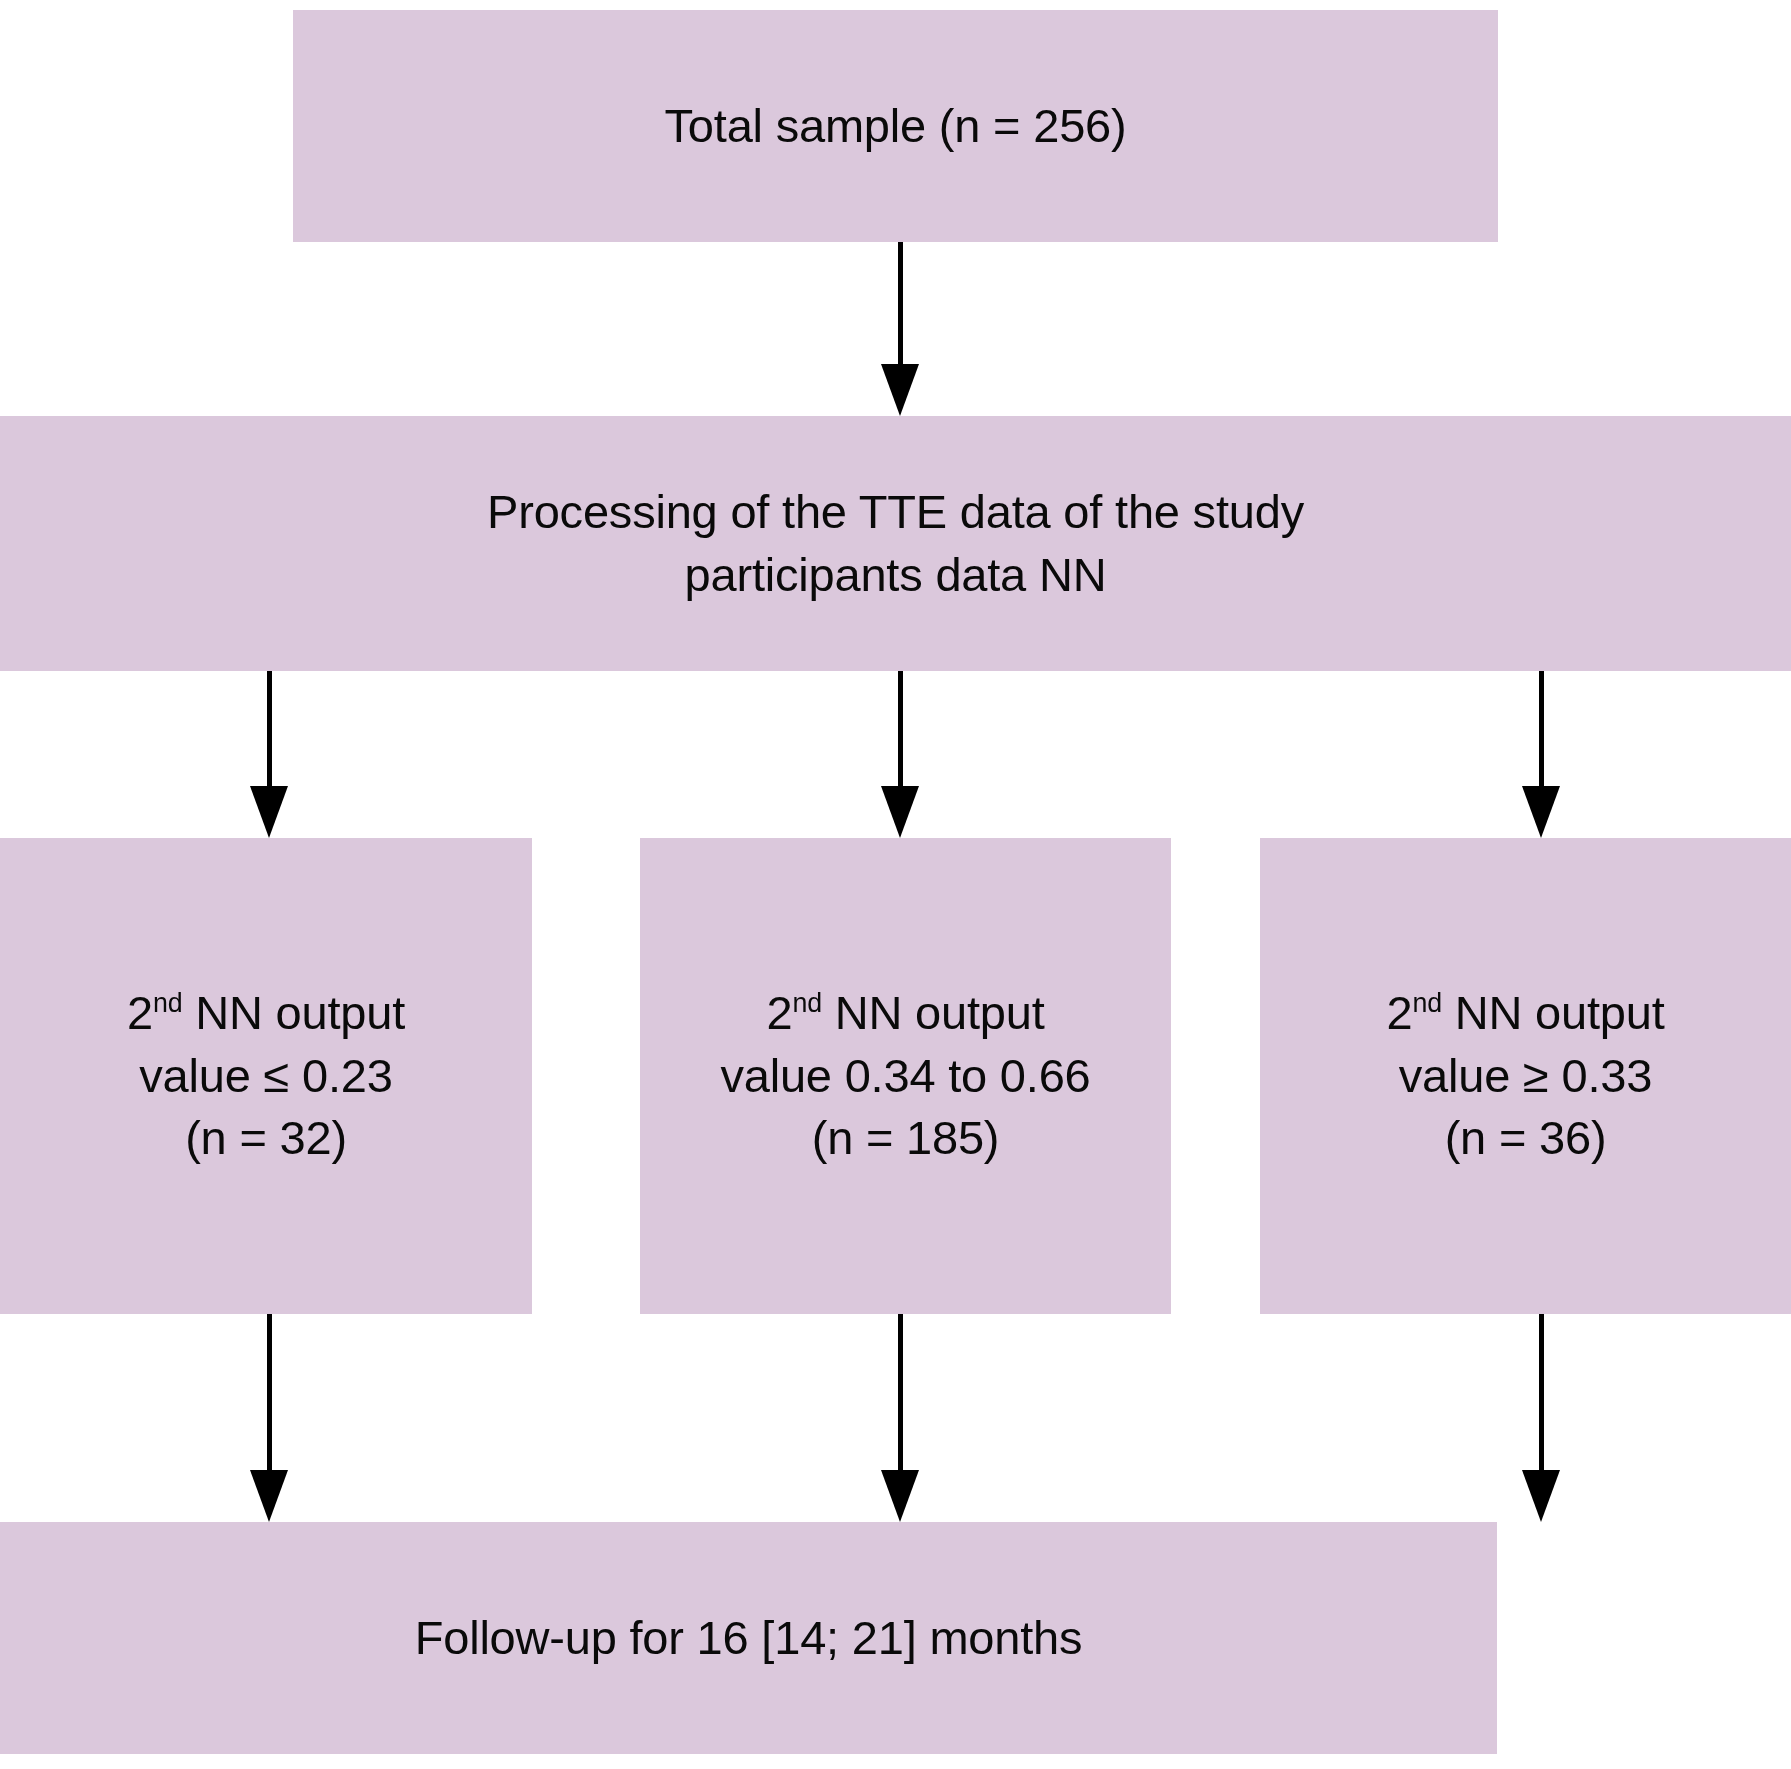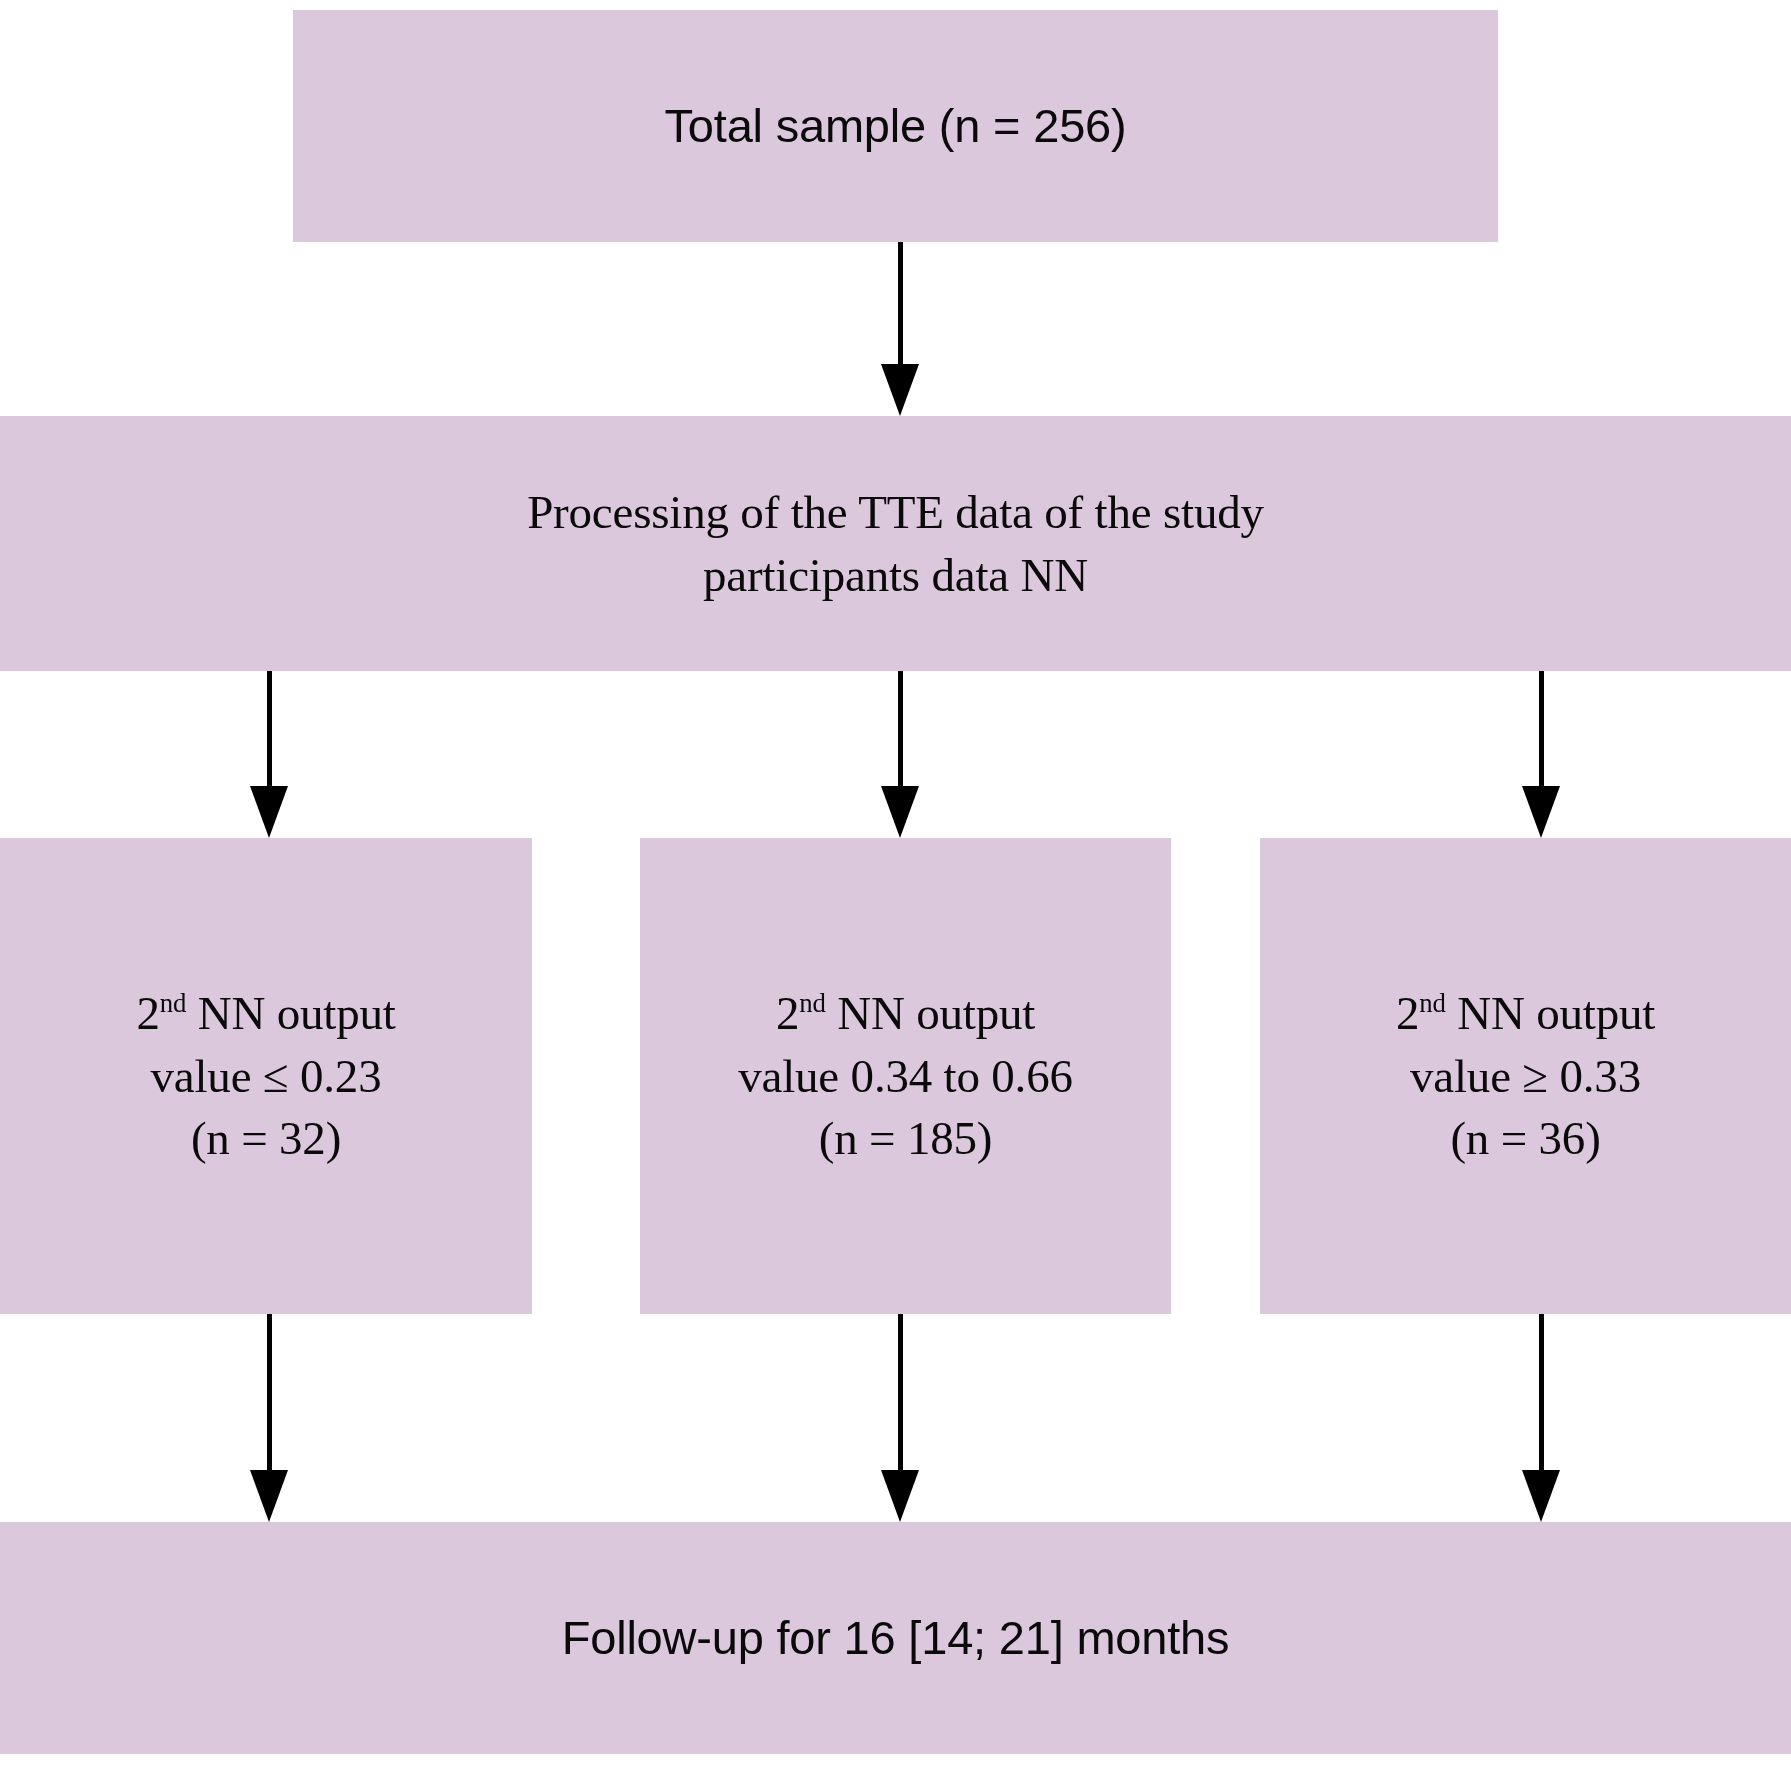--- a/index.html
+++ b/index.html
@@ -32,35 +32,34 @@
     padding: 4px 10px;
     letter-spacing: -0.2px;
   }
   .node .txt {
     display: block;
     width: 100%;
   }
   .node .line {
     display: block;
     white-space: nowrap;
-    font-family: Liberation Serif, serif;
   }
   sup {
     font-size: 0.57em;
     vertical-align: super;
     line-height: 0;
   }
 
   
   #node-total        { left: 293px;  top: 10px;   width: 1205px; height: 232px; }
   #node-processing   { left: 0px;    top: 416px;  width: 1791px; height: 255px; }
   #node-low          { left: 0px;    top: 838px;  width: 532px;  height: 476px; }
   #node-mid          { left: 640px;  top: 838px;  width: 531px;  height: 476px; }
   #node-high         { left: 1260px; top: 838px;  width: 531px;  height: 476px; }
-  #node-followup     { left: 0px;    top: 1522px; width: 1791px; height: 232px; }
+  #node-followup     { left: 0px;    top: 1522px; width: 1497px; height: 232px; }
 
   
   .arrow {
     position: absolute;
   }
   .arrow .shaft {
     position: absolute;
     left: 50%;
     top: 0;
     width: 5px;

